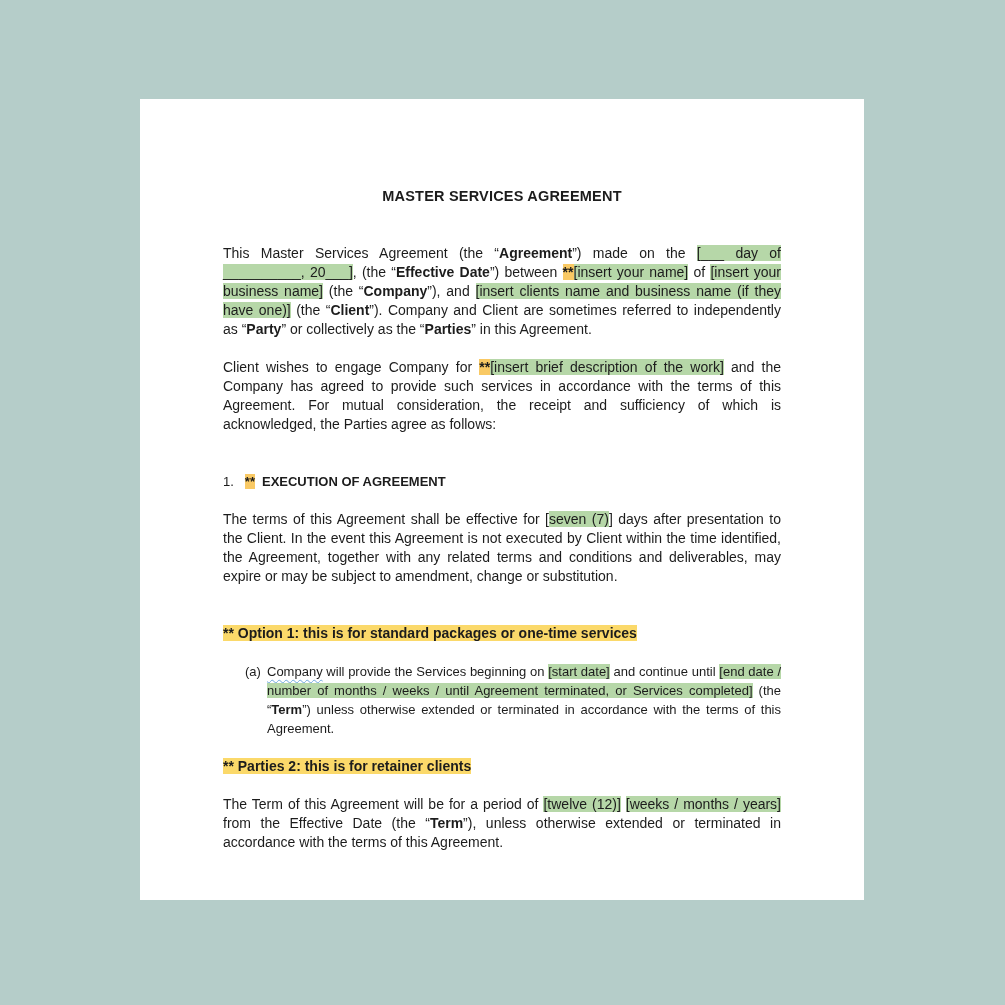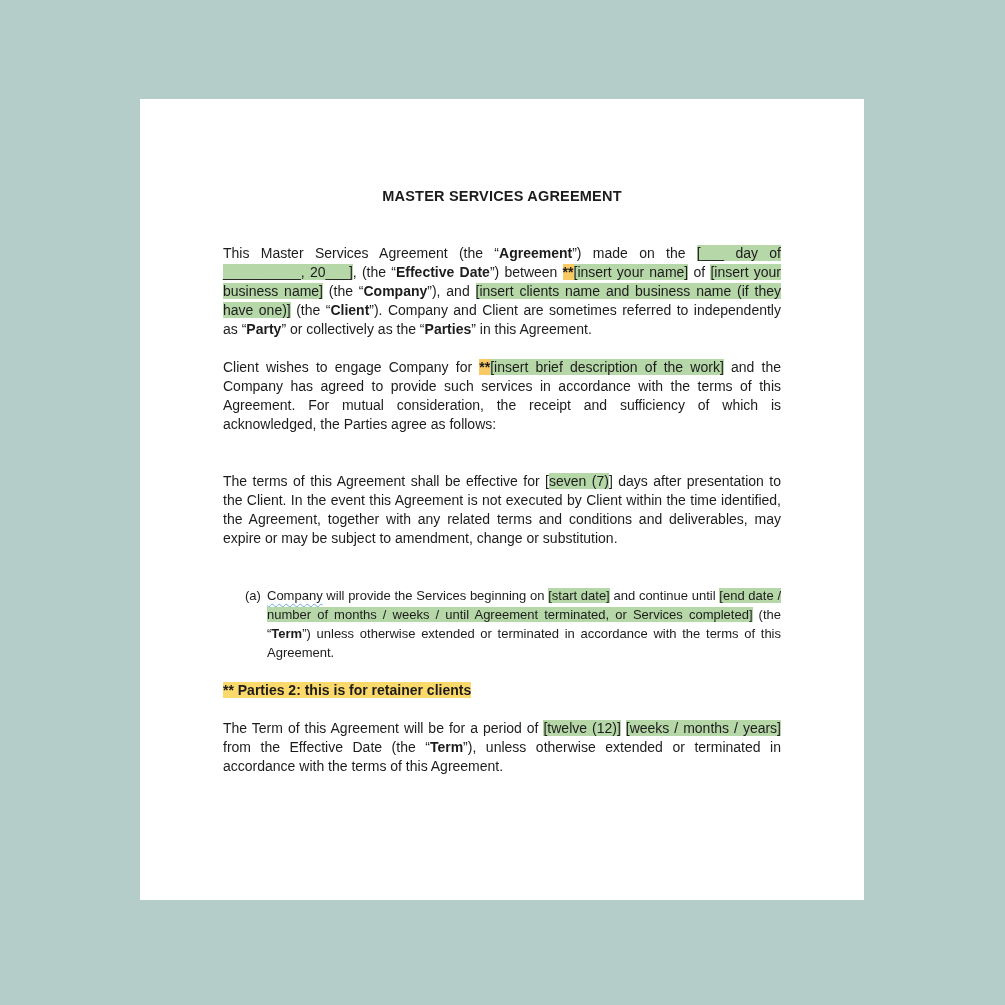--- a/index.html
+++ b/index.html
@@ -50,24 +50,26 @@
 
 <div class="canvas">
   <div class="paper">
 
     <h1 class="title">MASTER SERVICES AGREEMENT</h1>
 
     <p class="para justify mb1"><span class="seg-plain">This Master Services Agreement (the “</span><span class="seg-bold">Agreement</span><span class="seg-plain">”) made on the </span><span class="seg-green">[___ day of __________, 20___]</span><span class="seg-plain">, (the “</span><span class="seg-bold">Effective Date</span><span class="seg-plain">”) between </span><span class="seg-orange">**</span><span class="seg-green">[insert your name]</span><span class="seg-plain"> of </span><span class="seg-green">[insert your business name]</span><span class="seg-plain"> (the “</span><span class="seg-bold">Company</span><span class="seg-plain">”), and </span><span class="seg-green">[insert clients name and business name (if they have one)]</span><span class="seg-plain"> (the “</span><span class="seg-bold">Client</span><span class="seg-plain">”). Company and Client are sometimes referred to independently as “</span><span class="seg-bold">Party</span><span class="seg-plain">” or collectively as the “</span><span class="seg-bold">Parties</span><span class="seg-plain">” in this Agreement.</span></p>
 
     <p class="para justify mb2"><span class="seg-plain">Client wishes to engage Company for </span><span class="seg-orange">**</span><span class="seg-green">[insert brief description of the work]</span><span class="seg-plain"> and the Company has agreed to provide such services in accordance with the terms of this Agreement. For mutual consideration, the receipt and sufficiency of which is acknowledged, the Parties agree as follows:</span></p>
 
+    <p class="heading mb1"><span class="h-num">1.</span><mark class="h-mark seg-orange">**</mark><span class="seg-bold">EXECUTION OF AGREEMENT</span></p>
 
     <p class="para justify mb2"><span class="seg-plain">The terms of this Agreement shall be effective for [</span><span class="seg-green">seven (7)</span><span class="seg-plain">] days after presentation to the Client. In the event this Agreement is not executed by Client within the time identified, the Agreement, together with any related terms and conditions and deliverables, may expire or may be subject to amendment, change or substitution.</span></p>
 
 
+    <p class="para mb1"><span class="seg-yellowbold">** Option 1: this is for standard packages or one-time services</span></p>
 
     <div class="list-item justify mb1">
       <span class="li-marker">(a)</span>
       <span class="li-body"><span class="seg-wavy">Company</span><span class="seg-plain"> will provide the Services beginning on </span><span class="seg-green">[start date]</span><span class="seg-plain"> and continue until </span><span class="seg-green">[end date / number of months / weeks / until Agreement terminated, or Services completed]</span><span class="seg-plain"> (the “</span><span class="seg-bold">Term</span><span class="seg-plain">”) unless otherwise extended or terminated in accordance with the terms of this Agreement.</span></span>
     </div>
 
     <p class="para mb1"><span class="seg-yellowbold">** Parties 2: this is for retainer clients</span></p>
 
     <p class="para justify"><span class="seg-plain">The Term of this Agreement will be for a period of </span><span class="seg-green">[twelve (12)]</span><span class="seg-plain"> </span><span class="seg-green">[weeks / months / years]</span><span class="seg-plain"> from the Effective Date (the “</span><span class="seg-bold">Term</span><span class="seg-plain">”), unless otherwise extended or terminated in accordance with the terms of this Agreement.</span></p>
 

